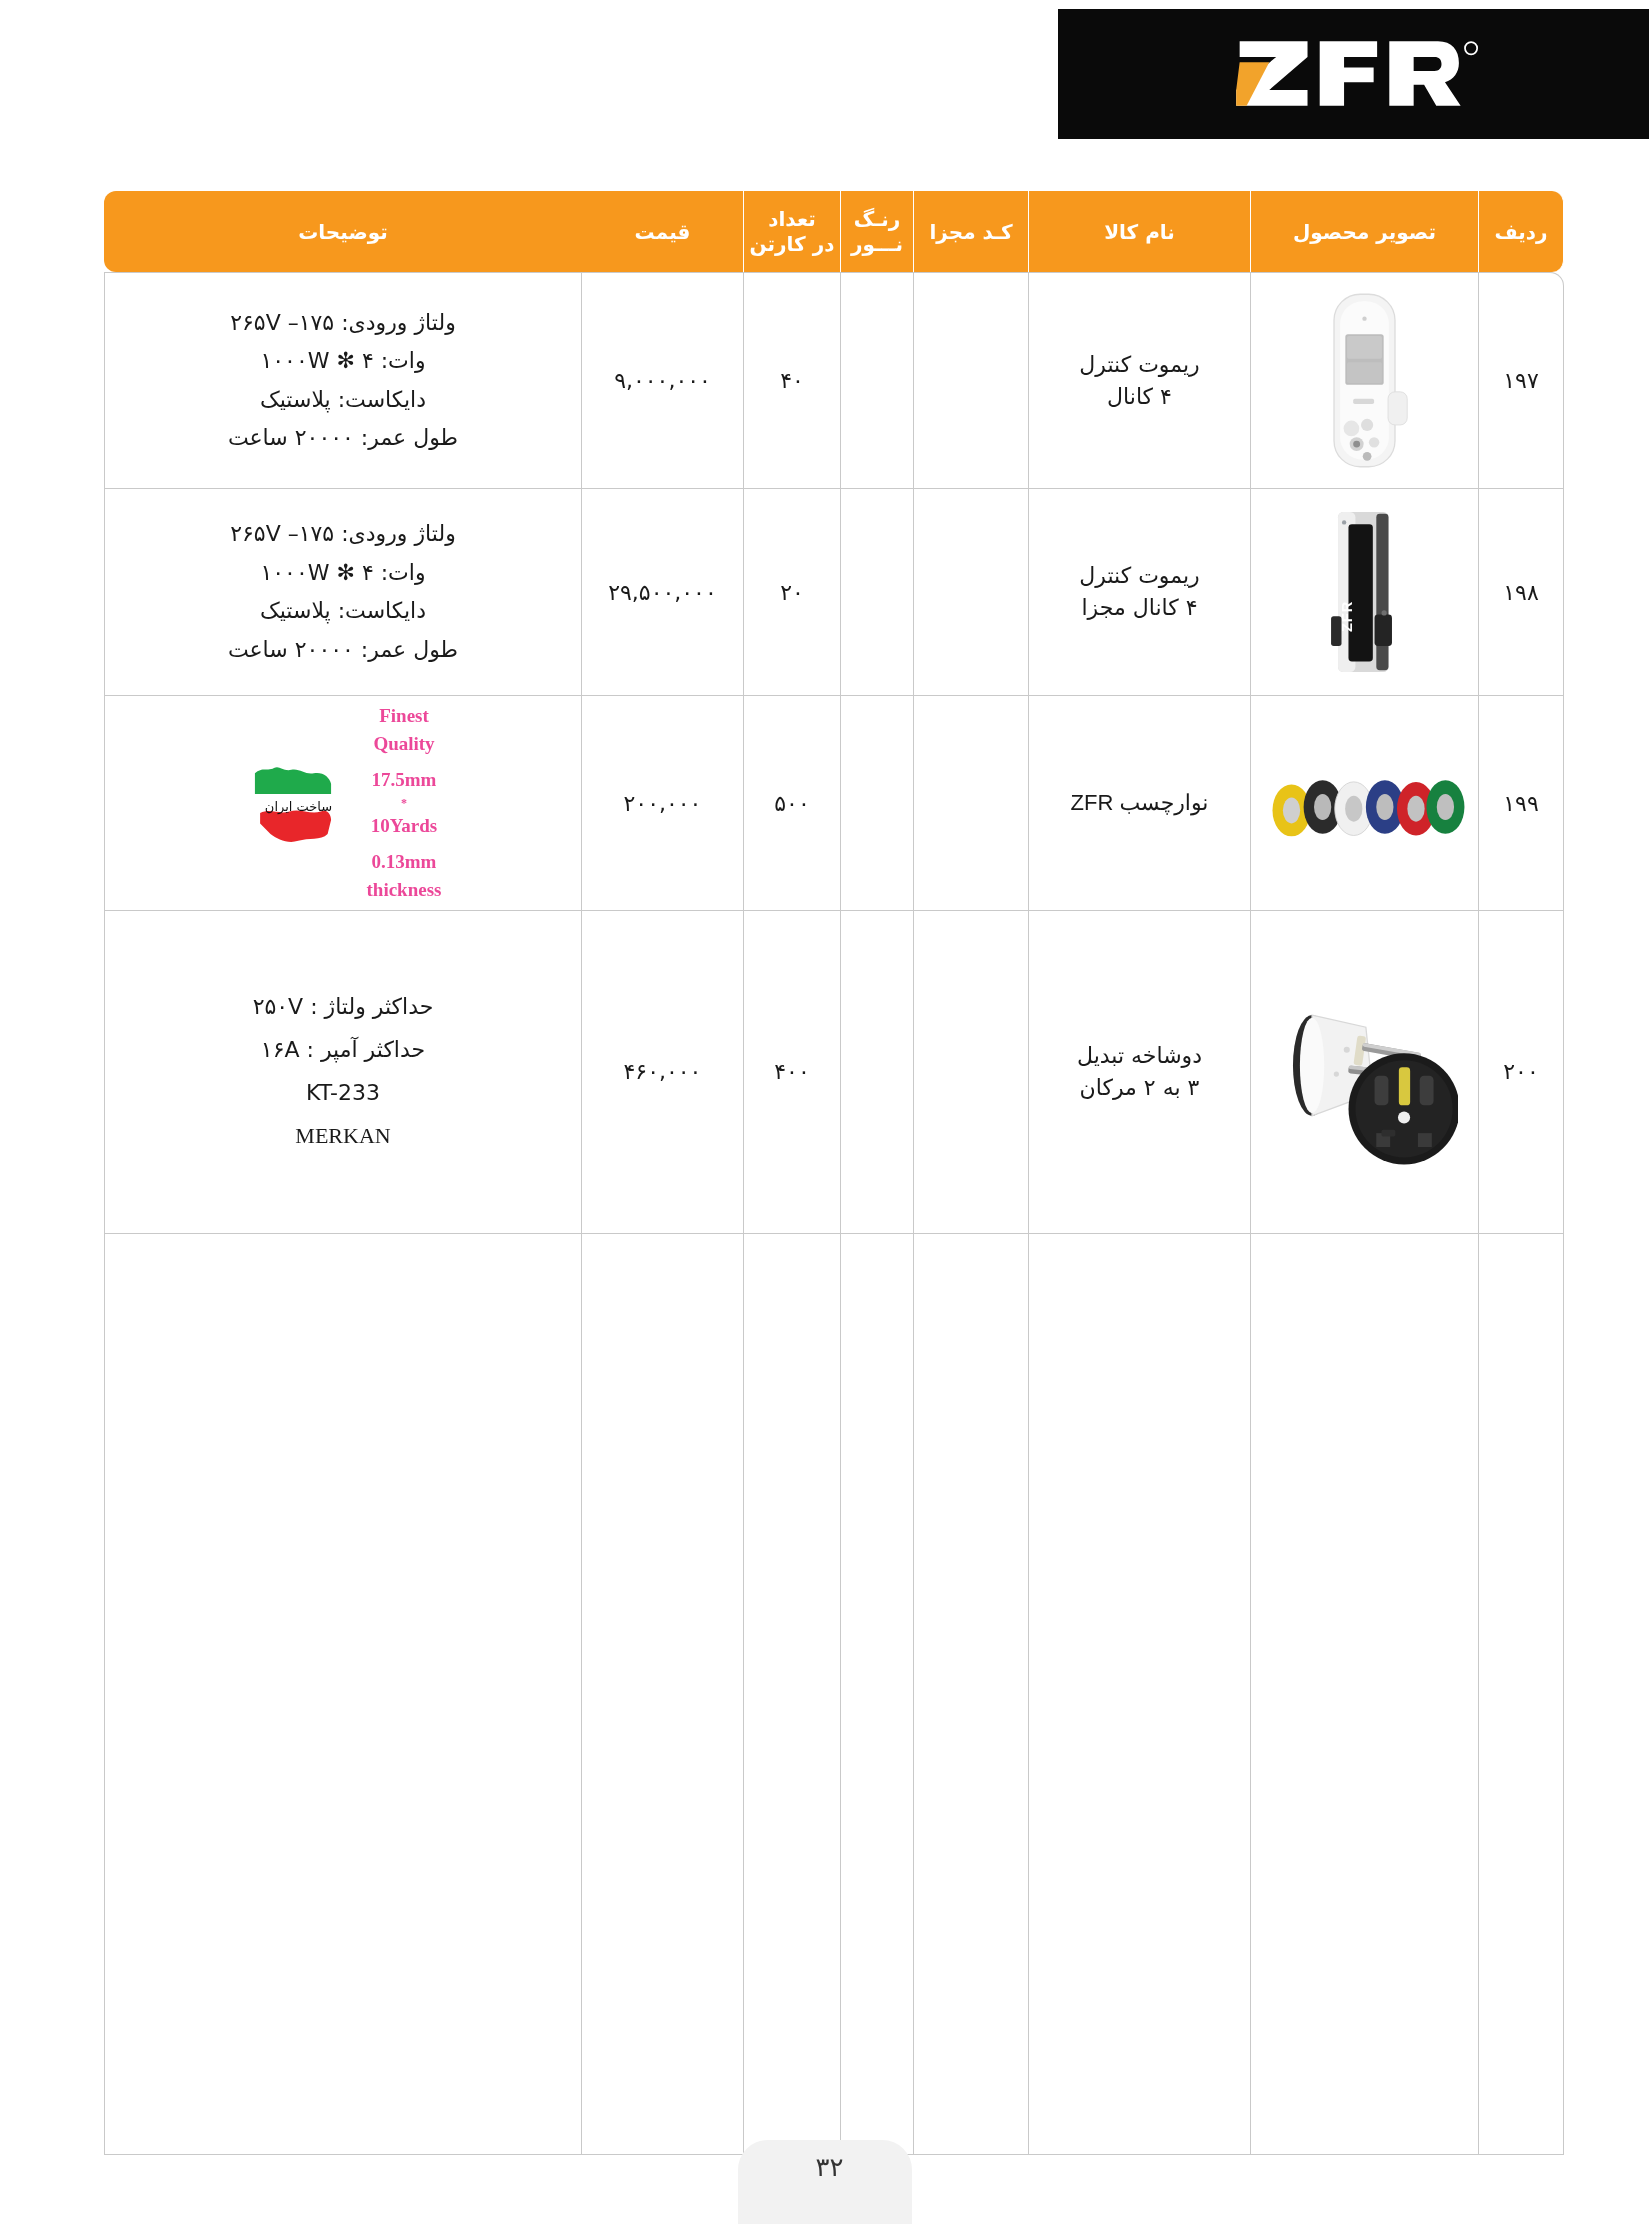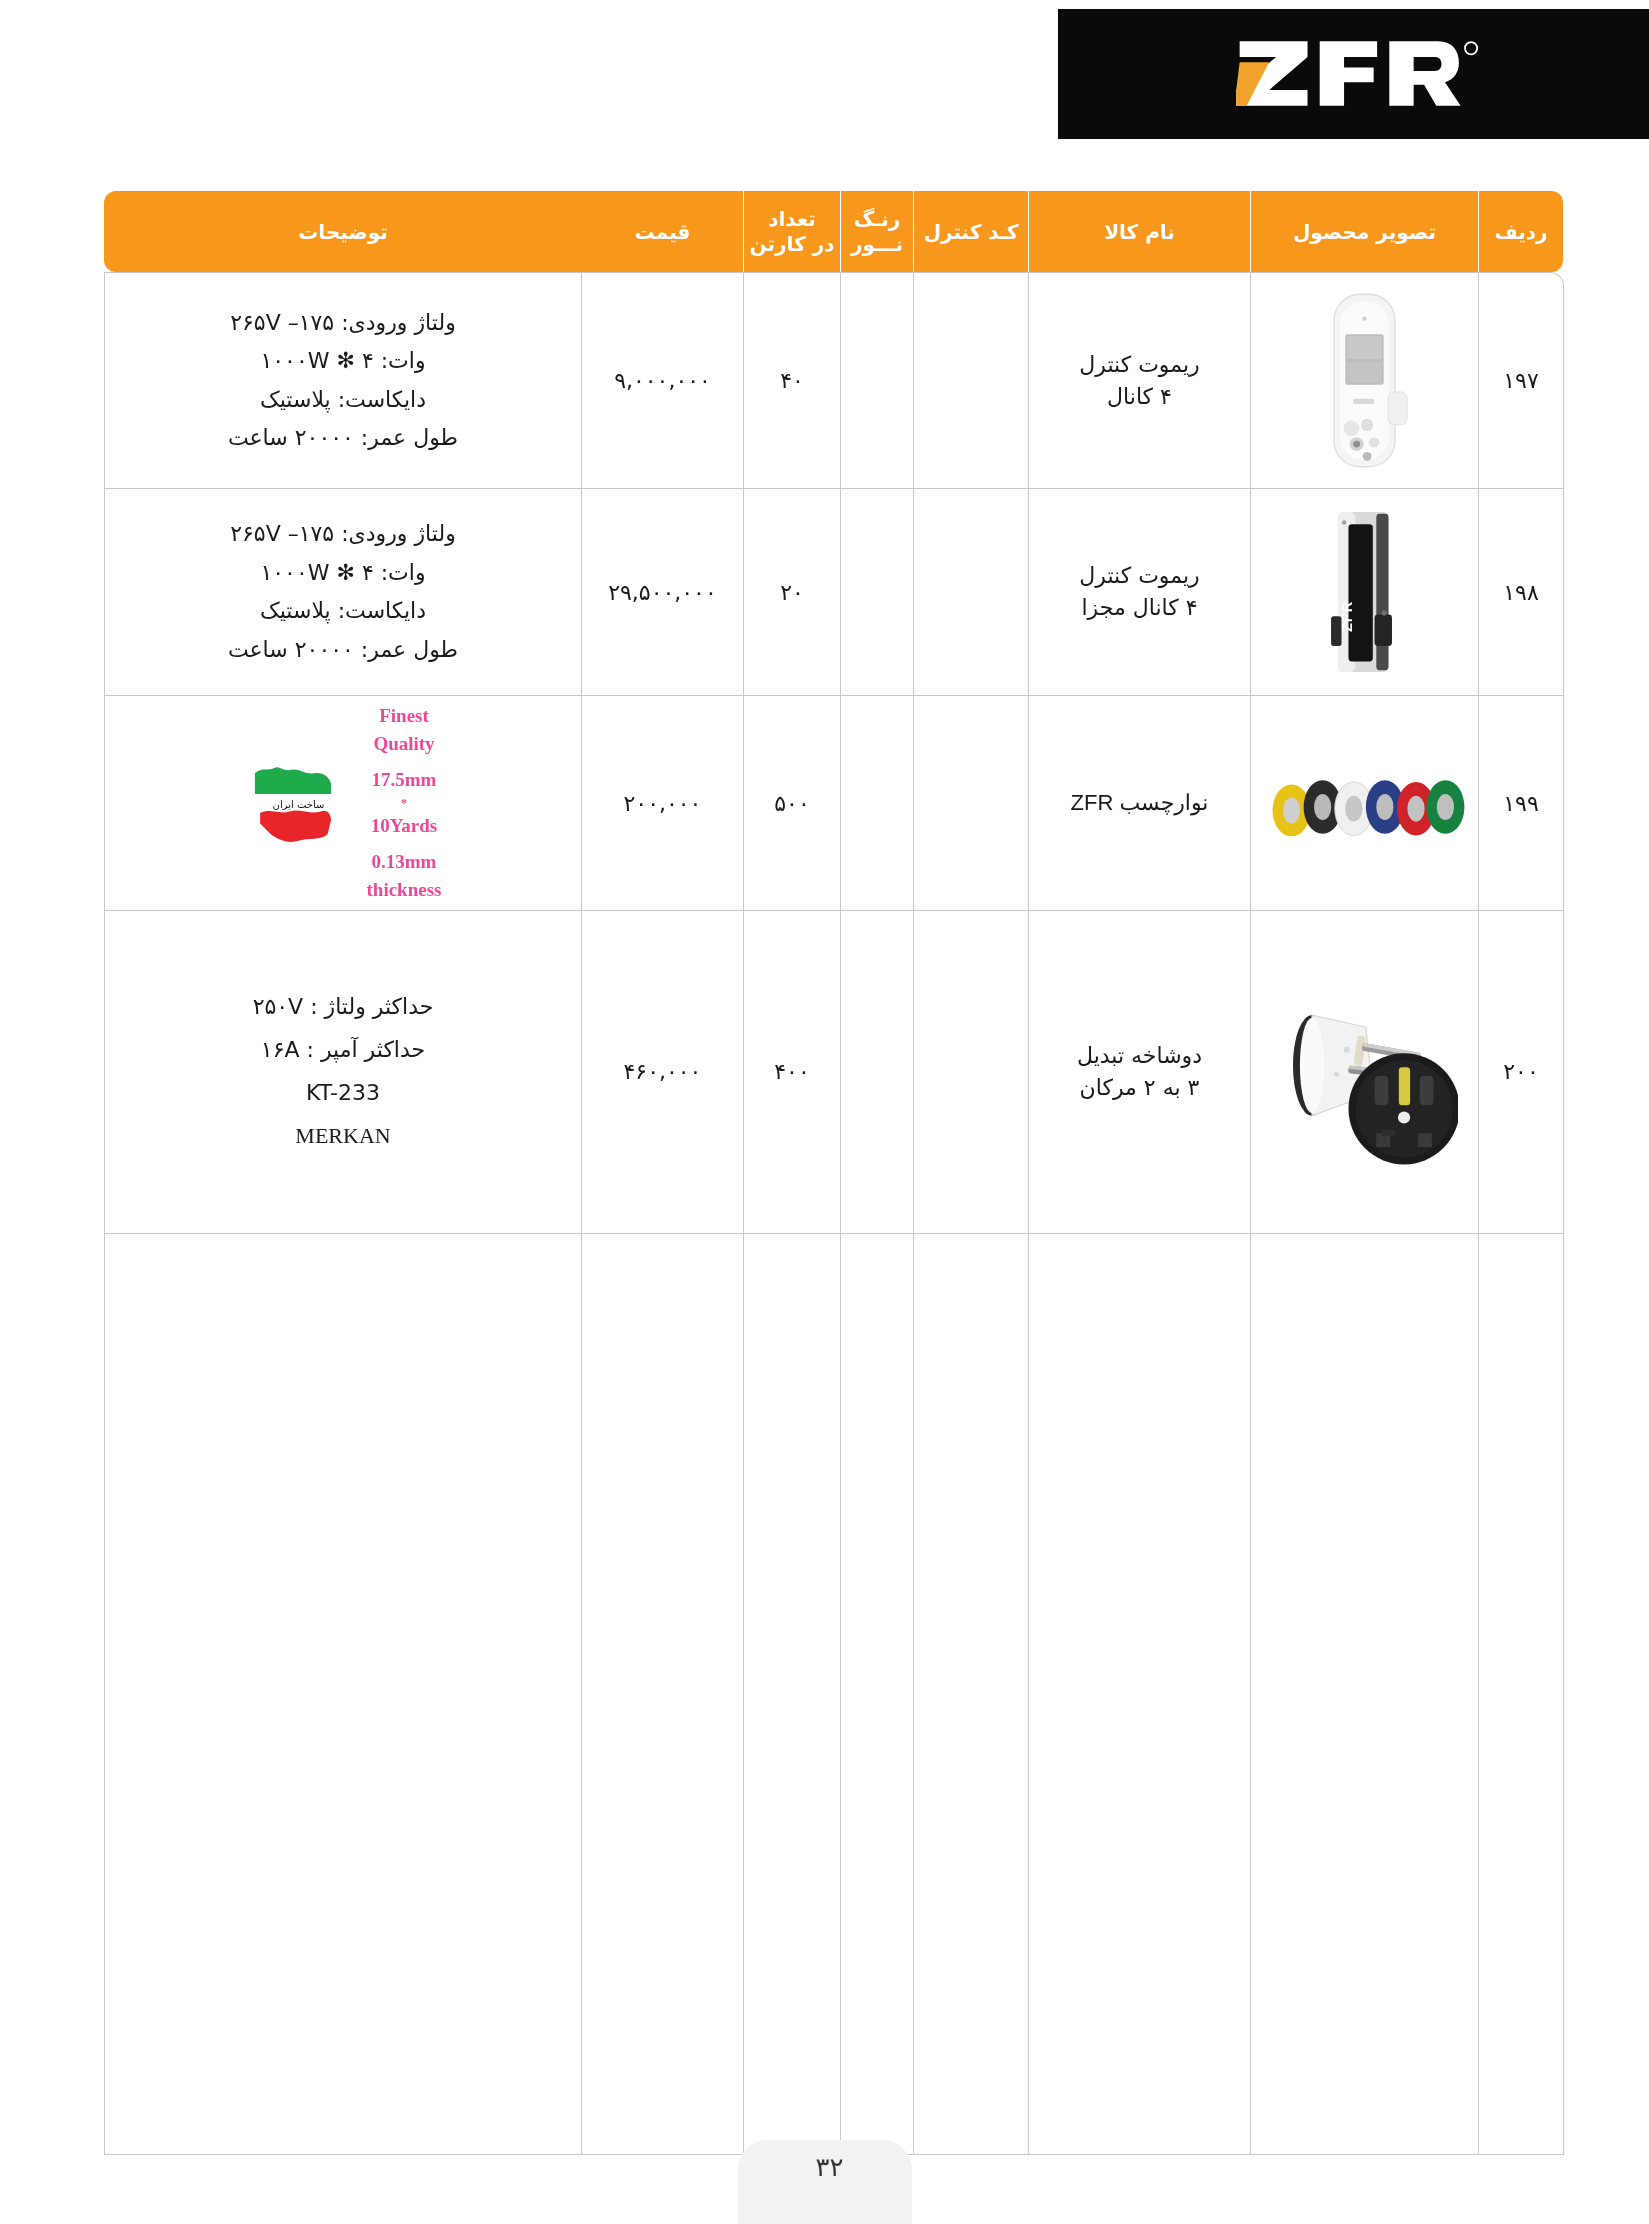--- a/index.html
+++ b/index.html
@@ -88,21 +88,21 @@
 
   
   .tape-desc{display:flex;align-items:center;justify-content:center;gap:26px;direction:ltr;}
   .tape-spec{
     font-family:"Liberation Serif",serif;font-weight:bold;
     font-size:19px;line-height:1.5;color:#ec4899;text-align:center;
   }
   .tape-spec .gap{display:block;height:7px;}
   .iran-logo{width:96px;text-align:center;position:relative;}
   .iran-logo .cap{
-    font-size:10px;color:#111;direction:rtl;
+    font-size:13px;color:#111;direction:rtl;
     position:absolute;left:12px;right:0;top:45px;
   }
 
   
   #footer-panel{
     position:absolute;left:738px;top:2140px;width:174px;height:85px;
     background:#f2f2f2;border-top-left-radius:29.5px;border-top-right-radius:29.5px;
     display:flex;align-items:flex-start;justify-content:center;padding-top:12px;
   }
   #page-num{font-size:26px;color:#333;letter-spacing:0.9px;margin-left:9px;}
@@ -133,21 +133,21 @@
       <col class="col-light">
       <col class="col-count">
     <col class="col-price">
       <col class="col-desc">
   </colgroup>
   <thead>
     <tr>
       <th id="th-radif">ردیف</th>
       <th>تصویر محصول</th>
       <th>نام کالا</th>
-      <th>کـد کنترل</th>
+      <th>کـد مجزا</th>
       <th>
         <div class="th-stack">
           <div>رنـگ</div>
           <div>نـــور</div>
         </div>
       </th>
       <th>
         <div class="th-stack">
           <div>تعداد</div>
           <div>در کارتن</div>

